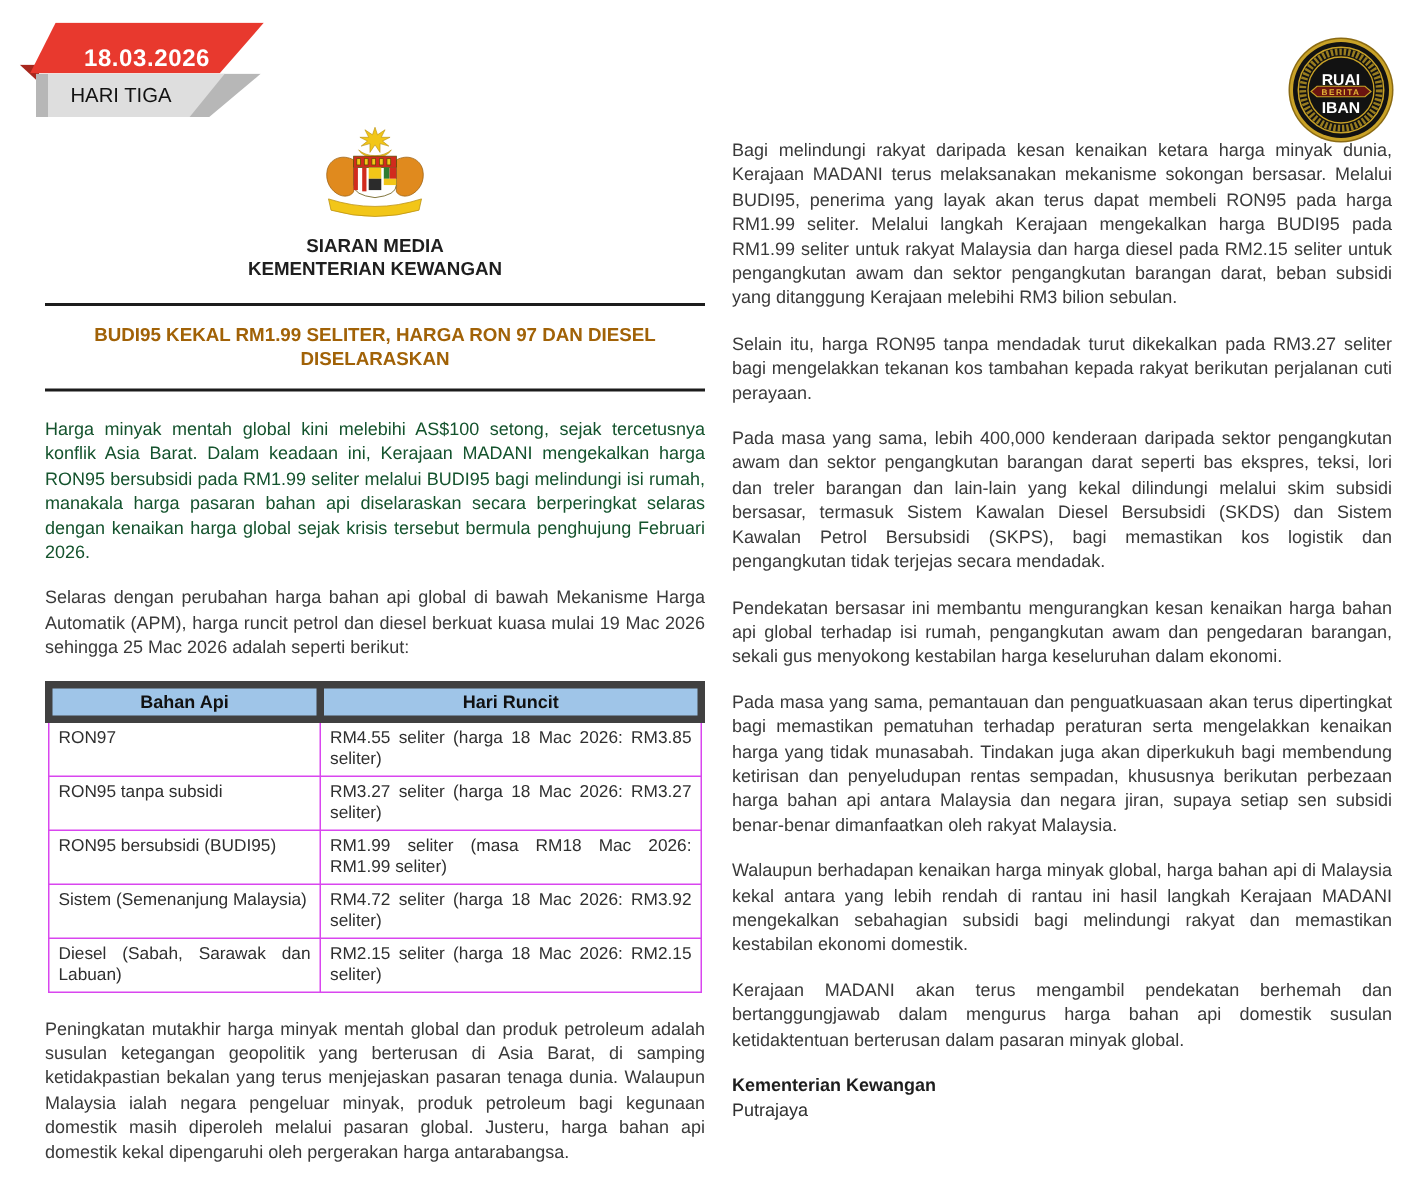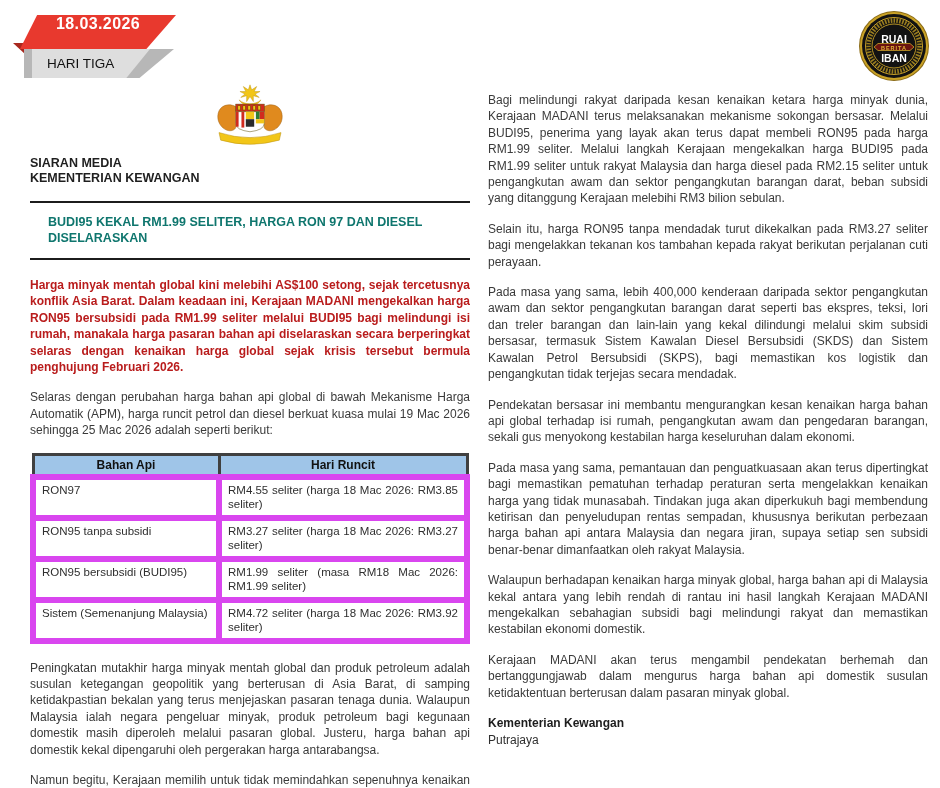--- a/index.html
+++ b/index.html
@@ -3,49 +3,49 @@
 <meta charset="utf-8">
 <style>
   html,body{margin:0;padding:0;background:#fff;}
   .page{position:relative;width:940px;height:788px;background:#ffffff;overflow:hidden;
         font-family:"Liberation Sans",sans-serif;color:#3a3a3a;}
 
   
   .ribbon-red-fold{position:absolute;left:13px;top:43px;width:13px;height:12px;background:#a8281e;
         clip-path:polygon(0 0,100% 0,100% 100%);}
   .ribbon-red{position:absolute;left:20px;top:15px;width:156px;height:34px;background:#e8392e;
-        clip-path:polygon(11% 0,100% 0,81% 100%,0 100%);display:flex;align-items:flex-start;justify-content:center;
+        clip-path:polygon(11% 0,100% 0,81% 100%,0 100%);display:flex;align-items:flex-end;justify-content:center;
         color:#fff;font-weight:bold;font-size:16px;letter-spacing:.4px;}
   .ribbon-gray-back{position:absolute;left:24px;top:49px;width:150px;height:29px;background:#b7b7b7;
         clip-path:polygon(0 0,100% 0,77% 100%,0 100%);}
   .ribbon-gray{position:absolute;left:32px;top:49px;width:118px;height:29px;background:#dedede;
         clip-path:polygon(0 0,100% 0,80% 100%,0 100%);display:flex;align-items:center;
         color:#121212;font-weight:normal;font-size:13.5px;padding-left:15px;box-sizing:border-box;}
 
   
-  .logo{position:absolute;left:858px;top:10px;width:72px;height:72px;}
+  .logo{position:absolute;left:858px;top:24px;width:72px;height:72px;}
 
   
   .col-left{position:absolute;left:30px;top:84px;width:440px;}
   .col-right{position:absolute;left:488px;top:92px;width:440px;}
   .para{margin:0 0 14px;font-size:12px;line-height:16.4px;text-align:justify;}
-  .para.bold{font-weight:bold;color:#b91c1c;}
+  .para.bold{font-weight:normal;color:#14532d;}
 
   .crest-wrap{text-align:center;margin-bottom:6px;}
-  .org{ text-align:left;font-weight:bold;font-size:12.5px;line-height:15px;color:#1f1f1f;}
+  .org{ text-align:center;font-weight:bold;font-size:12.5px;line-height:15px;color:#1f1f1f;}
   .rule{border:none;border-top:2px solid #1c1c1c;margin:0;}
   .rule.top{margin-top:15px;}
-  .doc-title{font-weight:bold;font-size:12.5px;line-height:16px;color:#0f766e;
+  .doc-title{font-weight:bold;text-align:center;font-size:12.5px;line-height:16px;color:#a16207;
         margin:11px 18px 12px;}
   .title-block{margin-bottom:17px;}
 
   table.prices{width:100%;border-collapse:collapse;font-size:11.5px;margin:2px 0 16px;color:#2f2f2f;}
-  table.prices th{background:#9fc5e8;border:3px solid #404040;padding:2px 4px;text-align:center;
+  table.prices th{background:#9fc5e8;border:5px solid #404040;padding:2px 4px;text-align:center;
         font-size:12px;color:#111;}
-  table.prices td{border:6px solid #d946ef;padding:3px 6px;vertical-align:top;line-height:14.5px;
+  table.prices td{border:1px solid #d946ef;padding:3px 6px;vertical-align:top;line-height:14.5px;
         text-align:justify;}
   table.prices td.c1{width:168px;}
 
   .sig{font-size:12px;line-height:16.5px;color:#2f2f2f;margin-top:3px;}
   .sig .name{font-weight:bold;color:#1d1d1d;}
 </style>
 </head>
 <body>
 
 <div class="page">
@@ -139,20 +139,24 @@
           <td>RM3.27 seliter (harga 18 Mac 2026: RM3.27 seliter)</td>
         </tr>
         <tr>
           <td class="c1">RON95 bersubsidi (BUDI95)</td>
           <td>RM1.99 seliter (masa RM18 Mac 2026: RM1.99 seliter)</td>
         </tr>
         <tr>
           <td class="c1">Sistem (Semenanjung Malaysia)</td>
           <td>RM4.72 seliter (harga 18 Mac 2026: RM3.92 seliter)</td>
         </tr>
+        <tr>
+          <td class="c1">Diesel (Sabah, Sarawak dan Labuan)</td>
+          <td>RM2.15 seliter (harga 18 Mac 2026: RM2.15 seliter)</td>
+        </tr>
       </tbody>
     </table>
 
     <p class="para">Peningkatan mutakhir harga minyak mentah global dan produk petroleum adalah susulan ketegangan geopolitik yang berterusan di Asia Barat, di samping ketidakpastian bekalan yang terus menjejaskan pasaran tenaga dunia. Walaupun Malaysia ialah negara pengeluar minyak, produk petroleum bagi kegunaan domestik masih diperoleh melalui pasaran global. Justeru, harga bahan api domestik kekal dipengaruhi oleh pergerakan harga antarabangsa.</p>
     <p class="para">Namun begitu, Kerajaan memilih untuk tidak memindahkan sepenuhnya kenaikan harga tersebut kepada rakyat.</p>
   </div>
 
   <div class="col-right">
     <p class="para">Bagi melindungi rakyat daripada kesan kenaikan ketara harga minyak dunia, Kerajaan MADANI terus melaksanakan mekanisme sokongan bersasar. Melalui BUDI95, penerima yang layak akan terus dapat membeli RON95 pada harga RM1.99 seliter. Melalui langkah Kerajaan mengekalkan harga BUDI95 pada RM1.99 seliter untuk rakyat Malaysia dan harga diesel pada RM2.15 seliter untuk pengangkutan awam dan sektor pengangkutan barangan darat, beban subsidi yang ditanggung Kerajaan melebihi RM3 bilion sebulan.</p>
     <p class="para">Selain itu, harga RON95 tanpa mendadak turut dikekalkan pada RM3.27 seliter bagi mengelakkan tekanan kos tambahan kepada rakyat berikutan perjalanan cuti perayaan.</p>

